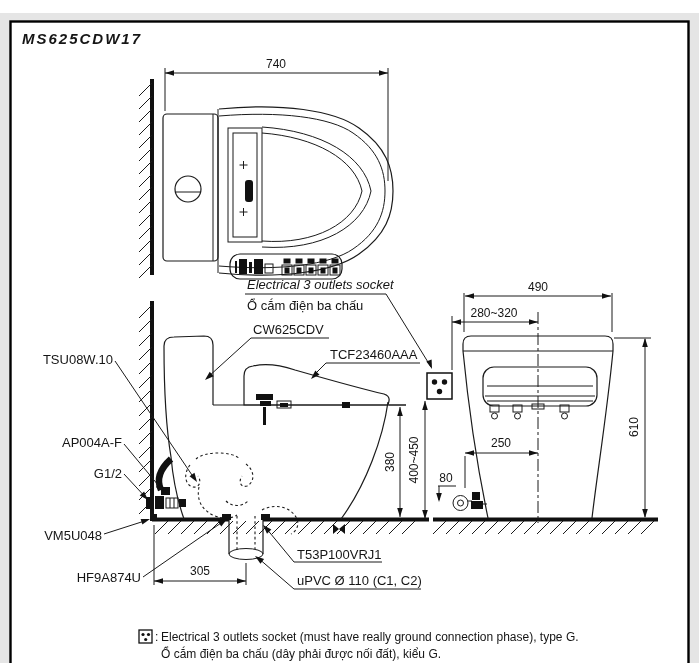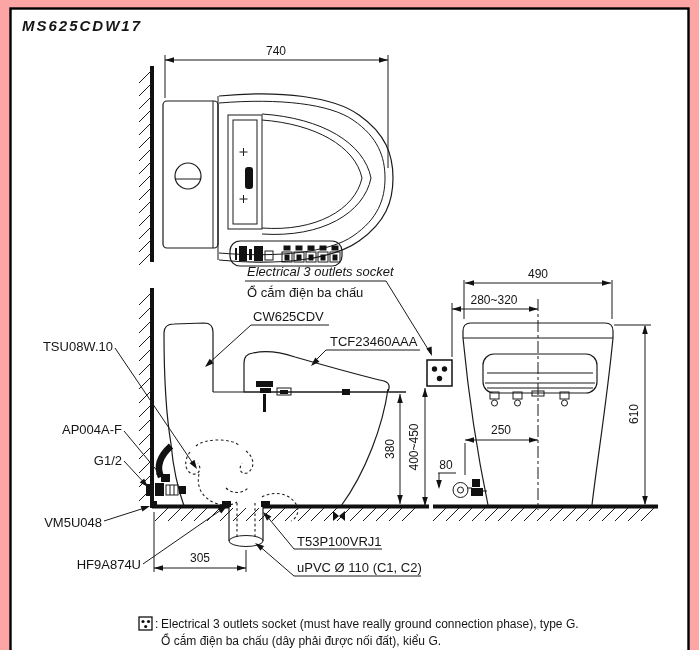--- a/index.html
+++ b/index.html
@@ -1,16 +1,16 @@
 <!DOCTYPE html>
 <html><head>
 <meta charset="utf-8">
 <style>
   html,body{margin:0;padding:0;background:#fff;}
-  .page{position:relative;width:699px;height:650px;background:#fca5a5;overflow:hidden;}
+  .page{position:relative;width:699px;height:650px;background:#e5e5e5;overflow:hidden;margin-top:13px;}
   svg{display:block;}
   text{font-family:"Liberation Sans",sans-serif;fill:#151515;}
   .t12{font-size:12px;}
   .t13{font-size:13px;}
   .it{font-style:italic;}
   .title-t{font-size:15px;font-weight:bold;font-style:italic;letter-spacing:2px;}
   .ln{fill:none;stroke:#1b1b1b;stroke-width:1.2;}
   .ln1{fill:none;stroke:#1b1b1b;stroke-width:1;}
   .thick{fill:none;stroke:#101010;stroke-width:4;}
   .hatch{fill:none;stroke:#1b1b1b;stroke-width:1;}

